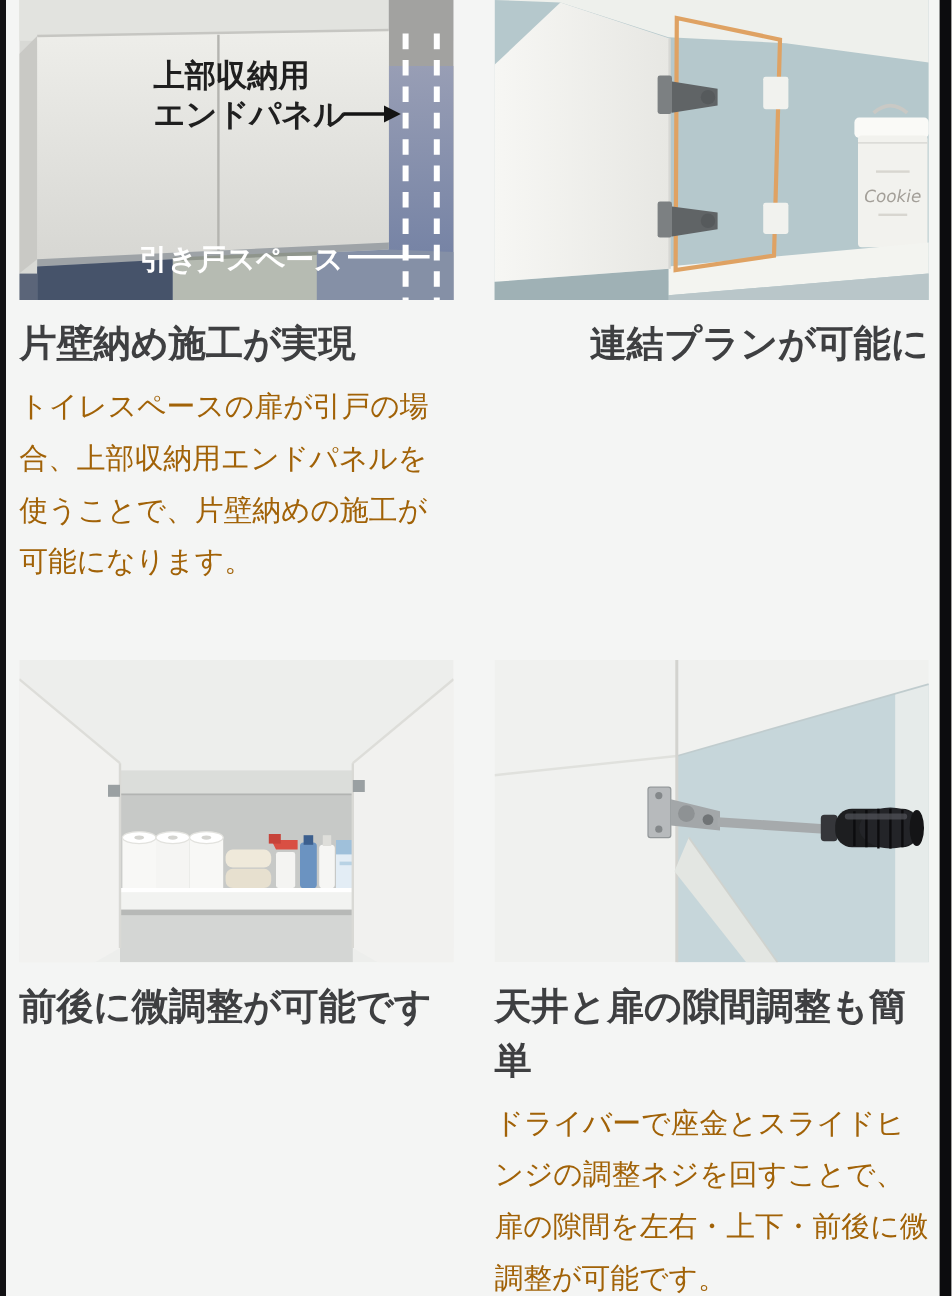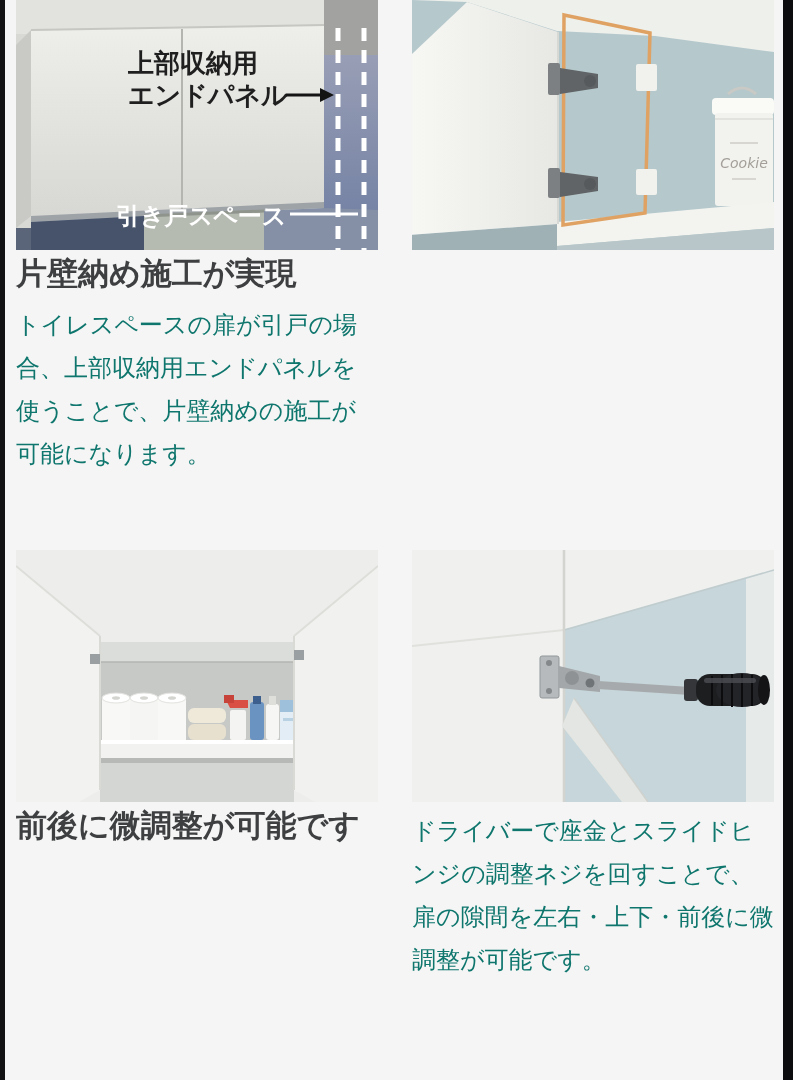--- a/index.html
+++ b/index.html
@@ -16,31 +16,31 @@
   .card { position:absolute; width:362px; }
   .card-tl { left:16px;  top:0; }
   .card-tr { left:412px; top:0;text-align:right; }
   .card-bl { left:16px;  top:550px; }
   .card-br { left:412px; top:550px; }
 
   .photo { width:369px; overflow:hidden; }
   .photo svg { display:block; }
 
   .feature-heading {
-    margin-top:1px;
+    margin-top:15px;
     font-size:31px;
     line-height:45px;
     font-weight:700;
     color:#3e3f41;
   }
   .feature-body {
     margin-top:8px;
     font-size:24px;
     line-height:43px;
-    color:#0f766e;
+    color:#a16207;
     line-break:strict;
     overflow-wrap:break-word;
   }
 
   .ph-label-dark  { font-size:26px; font-weight:700; fill:#1f1f1f; }
   .ph-label-white { font-size:24px; font-weight:600; fill:#ffffff; }
   .ph-label-cookie{ font-size:14px; font-style:italic; fill:#a39f98; }
 </style>
 </head>
 <body>
@@ -122,20 +122,21 @@
       <g>
         <rect x="136" y="63" width="12" height="32" rx="2" fill="#7c8082"></rect>
         <polygon points="148,68 186,74 186,88 148,94" fill="#606466"></polygon>
         <circle cx="178" cy="81" r="6" fill="#565a5c"></circle>
         <rect x="136" y="168" width="12" height="30" rx="2" fill="#7c8082"></rect>
         <polygon points="148,172 186,177 186,191 148,197" fill="#606466"></polygon>
         <circle cx="178" cy="184" r="6" fill="#565a5c"></circle>
       </g>
     </svg>
   </div>
+  <h2 class="feature-heading">連結プランが可能に</h2>
 </section>
 
 <section class="card card-bl">
   <div class="photo" style="height:252px">
     <svg width="362" height="252" viewBox="0 0 362 252">
       <rect width="362" height="252" fill="#edeeec"></rect>
       <rect x="84" y="92" width="194" height="26" fill="#dbddda"></rect>
       <rect x="84" y="112" width="194" height="92" fill="#c7c9c7"></rect>
       <line x1="84" y1="112" x2="278" y2="112" stroke="#b2b4b2" stroke-width="1.5"></line>
       <g>
@@ -221,14 +222,15 @@
         <line x1="300" y1="126" x2="300" y2="155" stroke="#0c0c0e" stroke-width="2"></line>
         <line x1="310" y1="125" x2="310" y2="156" stroke="#0c0c0e" stroke-width="2"></line>
         <line x1="320" y1="124" x2="320" y2="157" stroke="#0c0c0e" stroke-width="2"></line>
         <line x1="330" y1="124" x2="330" y2="157" stroke="#0c0c0e" stroke-width="2"></line>
         <line x1="340" y1="125" x2="340" y2="156" stroke="#0c0c0e" stroke-width="2"></line>
         <rect x="292" y="128" width="52" height="5" rx="2.5" fill="#4c4e54" opacity="0.8"></rect>
         <ellipse cx="352" cy="140" rx="6" ry="15" fill="#141416"></ellipse>
       </g>
     </svg>
   </div>
+  <h2 class="feature-heading">天井と扉の隙間調整も簡単</h2>
   <p class="feature-body">ドライバーで座金とスライドヒンジの調整ネジを回すことで、扉の隙間を左右・上下・前後に微調整が可能です。</p>
 </section>
 
 </body></html>

